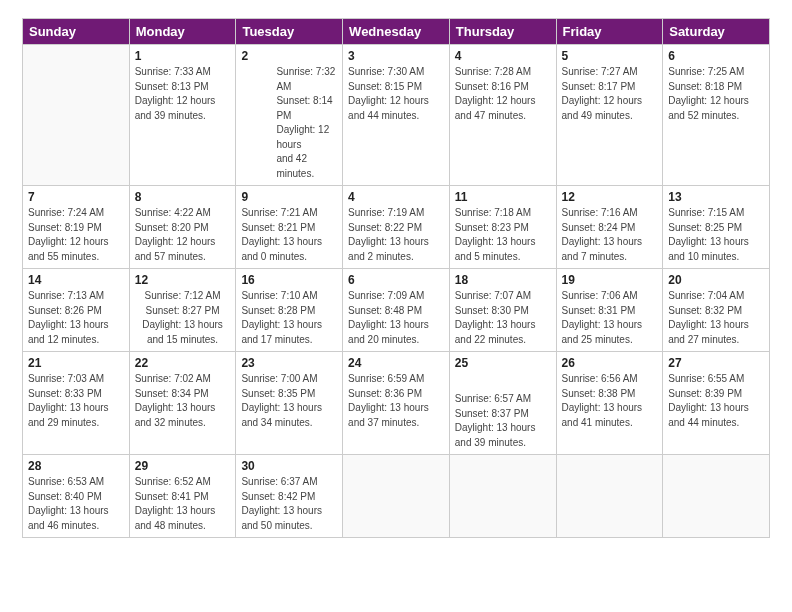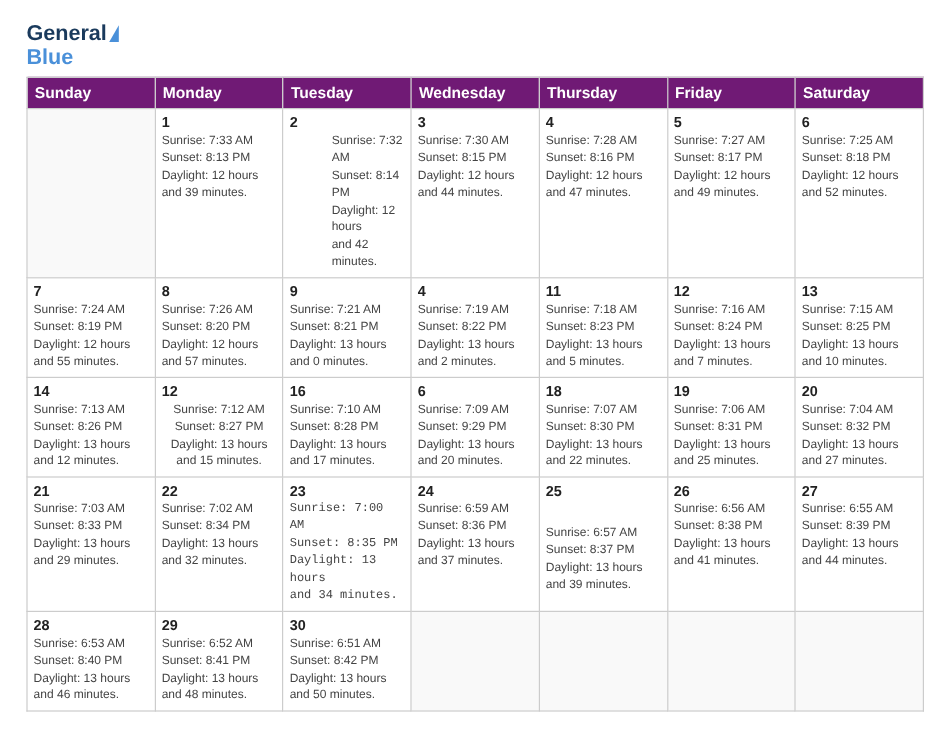--- a/index.html
+++ b/index.html
@@ -92,33 +92,20 @@
     .day-detail {
       font-size: 10px;
       color: #444;
       line-height: 1.45;
     }
   </style>
 </head>
 <body>
 
 <div class="page">
-  <div class="header">
-    <div class="logo">
-      <div style="display:flex;align-items:center;">
-        <span class="logo-text">General</span>
-        <span class="logo-triangle"></span>
-      </div>
-      <span class="logo-text" style="color:#4a90d9;">Blue</span>
-    </div>
-    <div class="title-area">
-      <div class="main-title"></div>
-      <div class="subtitle"></div>
-    </div>
-  </div>
 
   <table class="calendar">
     <thead>
       <tr>
       <th>Sunday</th>
           <th>Monday</th>
           <th>Tuesday</th>
           <th>Wednesday</th>
           <th>Thursday</th>
           <th>Friday</th>
@@ -174,21 +161,21 @@
         <tr>
           <td>
             <span class="day-num">7</span>
             <div class="day-detail" style="white-space: pre-line;">Sunrise: 7:24 AM
 Sunset: 8:19 PM
 Daylight: 12 hours
 and 55 minutes.</div>
           </td>
           <td>
             <span class="day-num">8</span>
-            <div class="day-detail" style="white-space: pre-line;">Sunrise: 7:26 AM
+            <div class="day-detail" style="white-space: pre-line;">Sunrise: 4:22 AM
 Sunset: 8:20 PM
 Daylight: 12 hours
 and 57 minutes.</div>
           </td>
           <td>
             <span class="day-num">9</span>
             <div class="day-detail" style="white-space: pre-line;">Sunrise: 7:21 AM
 Sunset: 8:21 PM
 Daylight: 13 hours
 and 0 minutes.</div>
@@ -240,21 +227,21 @@
           <td>
             <span class="day-num">16</span>
             <div class="day-detail" style="white-space: pre-line;">Sunrise: 7:10 AM
 Sunset: 8:28 PM
 Daylight: 13 hours
 and 17 minutes.</div>
           </td>
           <td>
             <span class="day-num">6</span>
             <div class="day-detail" style="white-space: pre-line;">Sunrise: 7:09 AM
-Sunset: 9:29 PM
+Sunset: 8:48 PM
 Daylight: 13 hours
 and 20 minutes.</div>
           </td>
           <td>
             <span class="day-num">18</span>
             <div class="day-detail" style="white-space: pre-line;">Sunrise: 7:07 AM
 Sunset: 8:30 PM
 Daylight: 13 hours
 and 22 minutes.</div>
           </td>
@@ -283,21 +270,21 @@
           </td>
           <td>
             <span class="day-num">22</span>
             <div class="day-detail" style="white-space: pre-line;">Sunrise: 7:02 AM
 Sunset: 8:34 PM
 Daylight: 13 hours
 and 32 minutes.</div>
           </td>
           <td>
             <span class="day-num">23</span>
-            <div class="day-detail" style="white-space: pre-line; font-family: Liberation Mono, monospace;">Sunrise: 7:00 AM
+            <div class="day-detail" style="white-space: pre-line;">Sunrise: 7:00 AM
 Sunset: 8:35 PM
 Daylight: 13 hours
 and 34 minutes.</div>
           </td>
           <td>
             <span class="day-num">24</span>
             <div class="day-detail" style="white-space: pre-line;">Sunrise: 6:59 AM
 Sunset: 8:36 PM
 Daylight: 13 hours
 and 37 minutes.</div>
@@ -334,21 +321,21 @@
           </td>
           <td>
             <span class="day-num">29</span>
             <div class="day-detail" style="white-space: pre-line;">Sunrise: 6:52 AM
 Sunset: 8:41 PM
 Daylight: 13 hours
 and 48 minutes.</div>
           </td>
           <td>
             <span class="day-num">30</span>
-            <div class="day-detail" style="white-space: pre-line;">Sunrise: 6:51 AM
+            <div class="day-detail" style="white-space: pre-line;">Sunrise: 6:37 AM
 Sunset: 8:42 PM
 Daylight: 13 hours
 and 50 minutes.</div>
           </td>
           <td class="empty"></td>
           <td class="empty"></td>
           <td class="empty"></td>
           <td class="empty"></td>
         </tr>
       </tbody>

